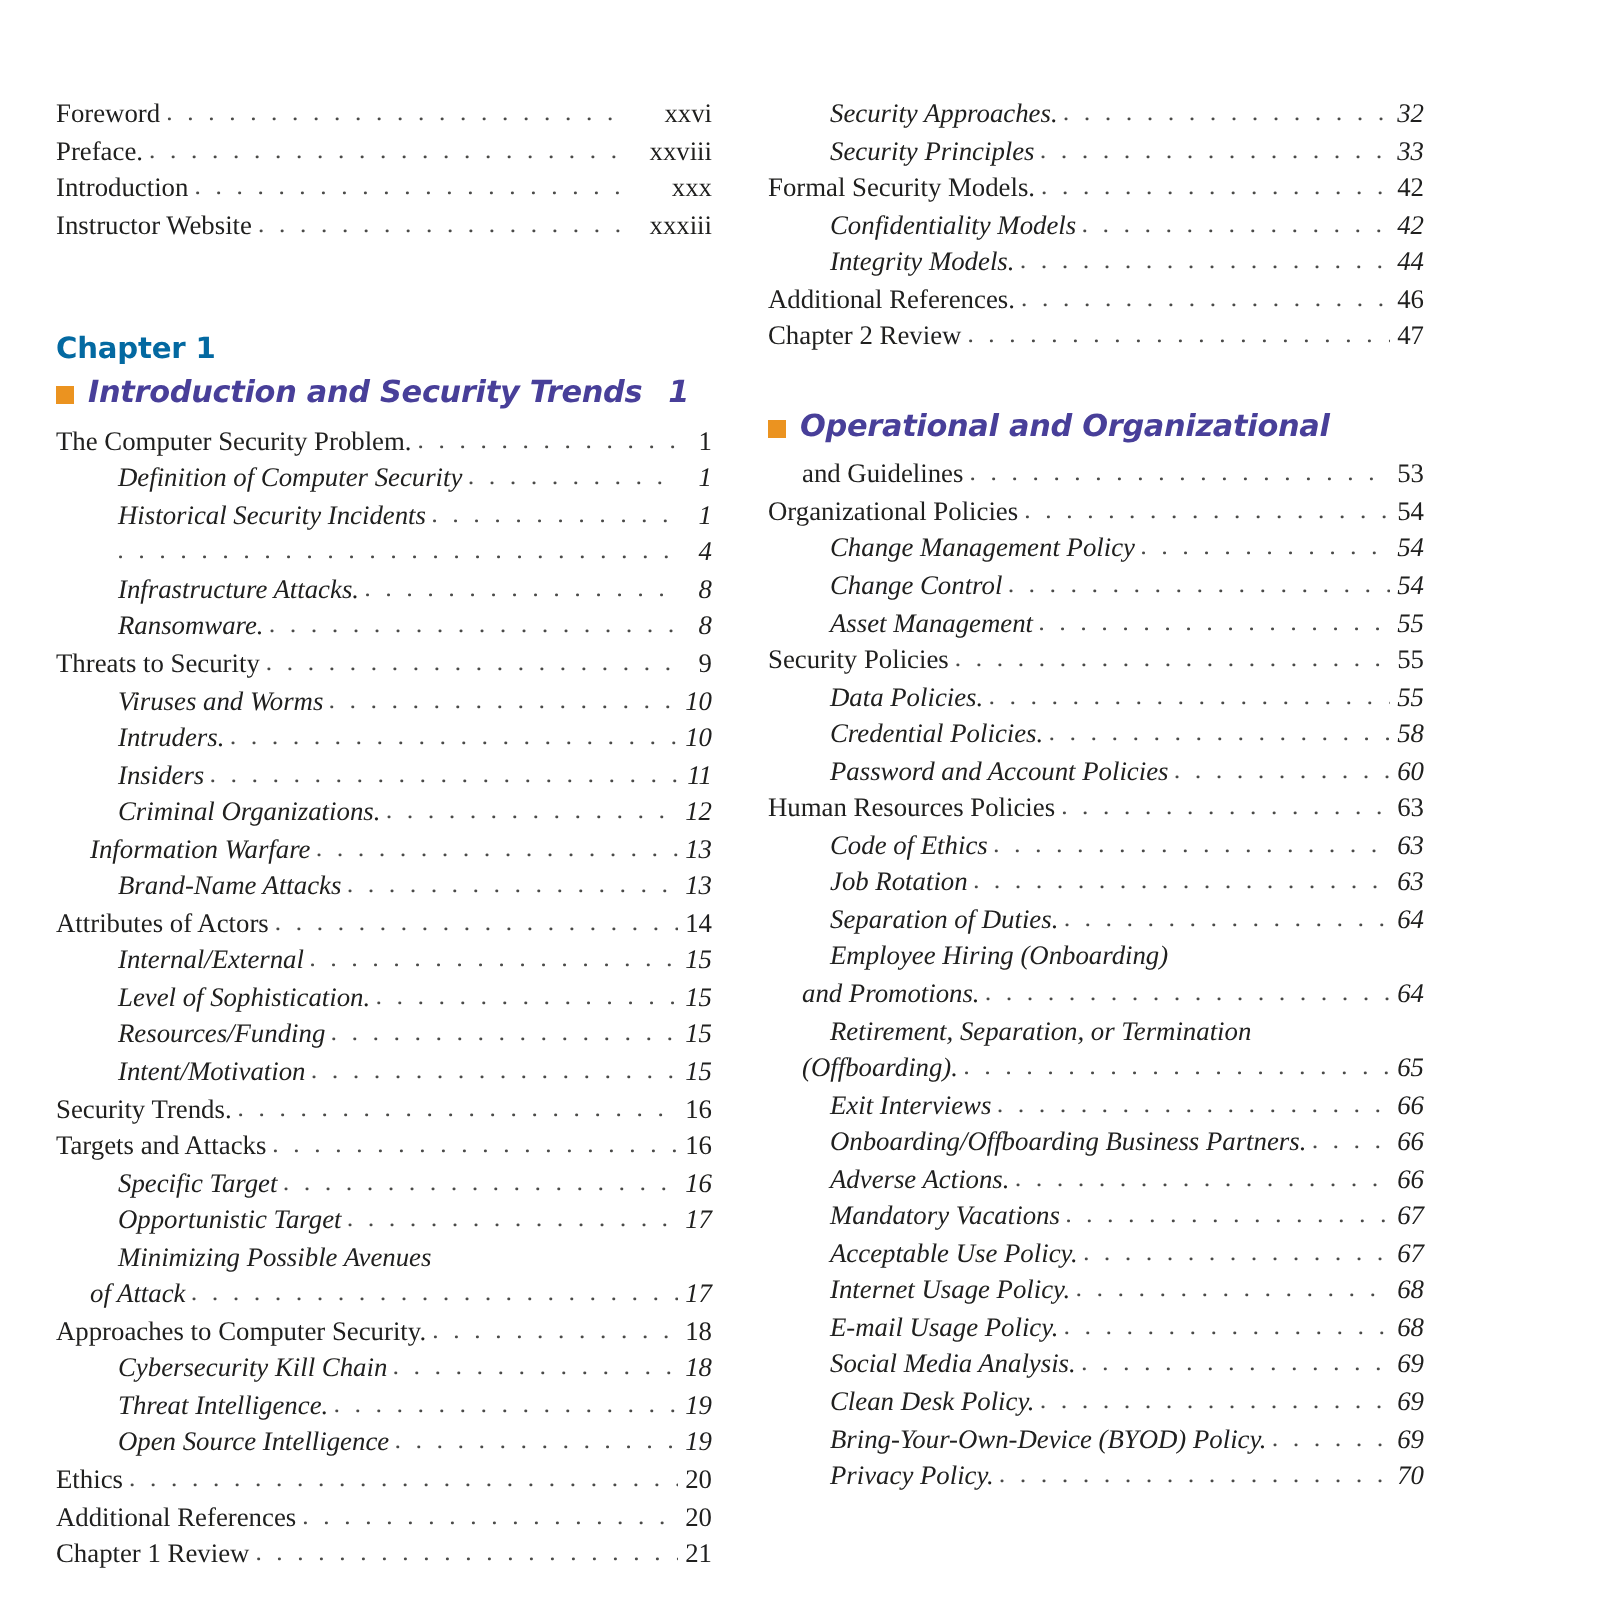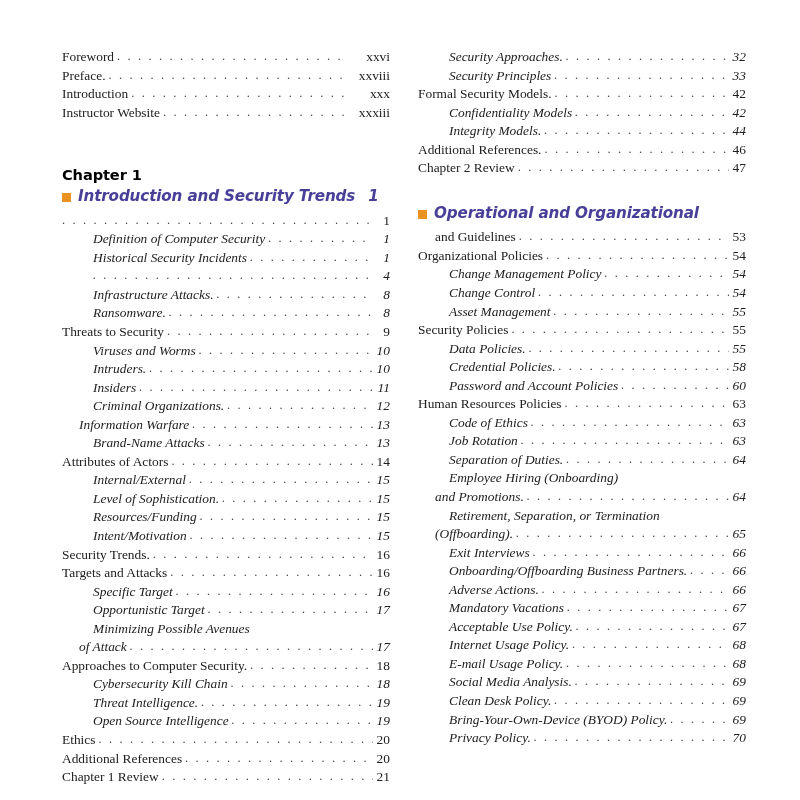--- a/index.html
+++ b/index.html
@@ -14,21 +14,21 @@
     font-family: "Liberation Serif", "DejaVu Serif", serif;
     color: #1c1c1c;
     overflow: hidden;
   }
 
   .page {
     position: relative;
     width: 800px;
     height: 612px;
     box-sizing: border-box;
-    padding: 48px 56px 0 62px;
+    padding: 48px 56px 0 28px;
     display: flex;
     gap: 28px;
     background: #ffffff;
   }
 
   .column {
     width: 328px;
     flex: 0 0 328px;
   }
 
@@ -78,21 +78,21 @@
 
   
   .chapter {
     margin-top: 26px;
     margin-bottom: 6px;
   }
   .chapter-num {
     font-family: "DejaVu Sans", "Liberation Sans", sans-serif;
     font-size: 14.6px;
     font-weight: bold;
-    color: #000000;
+    color: #0369a1;
     letter-spacing: -0.1px;
     line-height: 18px;
     margin-bottom: 3px;
   }
   .chapter-title-row {
     display: flex;
     align-items: flex-start;
     gap: 7px;
     font-style: italic;
   }
@@ -148,20 +148,21 @@
     <div class="gap-front"></div>
     <div id="left-chapters">
         <div class="chapter">
           <div class="chapter-num">Chapter 1</div>
           <div class="chapter-title-row">
             <span class="sq"></span>
             <div class="chapter-title">Introduction and Security Trends<span class="cpg">1</span></div>
           </div>
         </div>
         <div class="entry lvl1">
+          <span class="etitle">The Computer Security Problem.</span>
           <span class="leader">. . . . . . . . . . . . . . . . . . . . . . . . . . . . . . . . . . . . . . . . . . . . . . . . . . . . . . . . . . . . </span>
           <span class="pg">1</span>
         </div>
         <div class="entry lvl2">
           <span class="etitle">Definition of Computer Security</span>
           <span class="leader">. . . . . . . . . . . . . . . . . . . . . . . . . . . . . . . . . . . . . . . . . . . . . . . . . . . . . . . . . . . . </span>
           <span class="pg">1</span>
         </div>
         <div class="entry lvl2">
           <span class="etitle">Historical Security Incidents</span>

